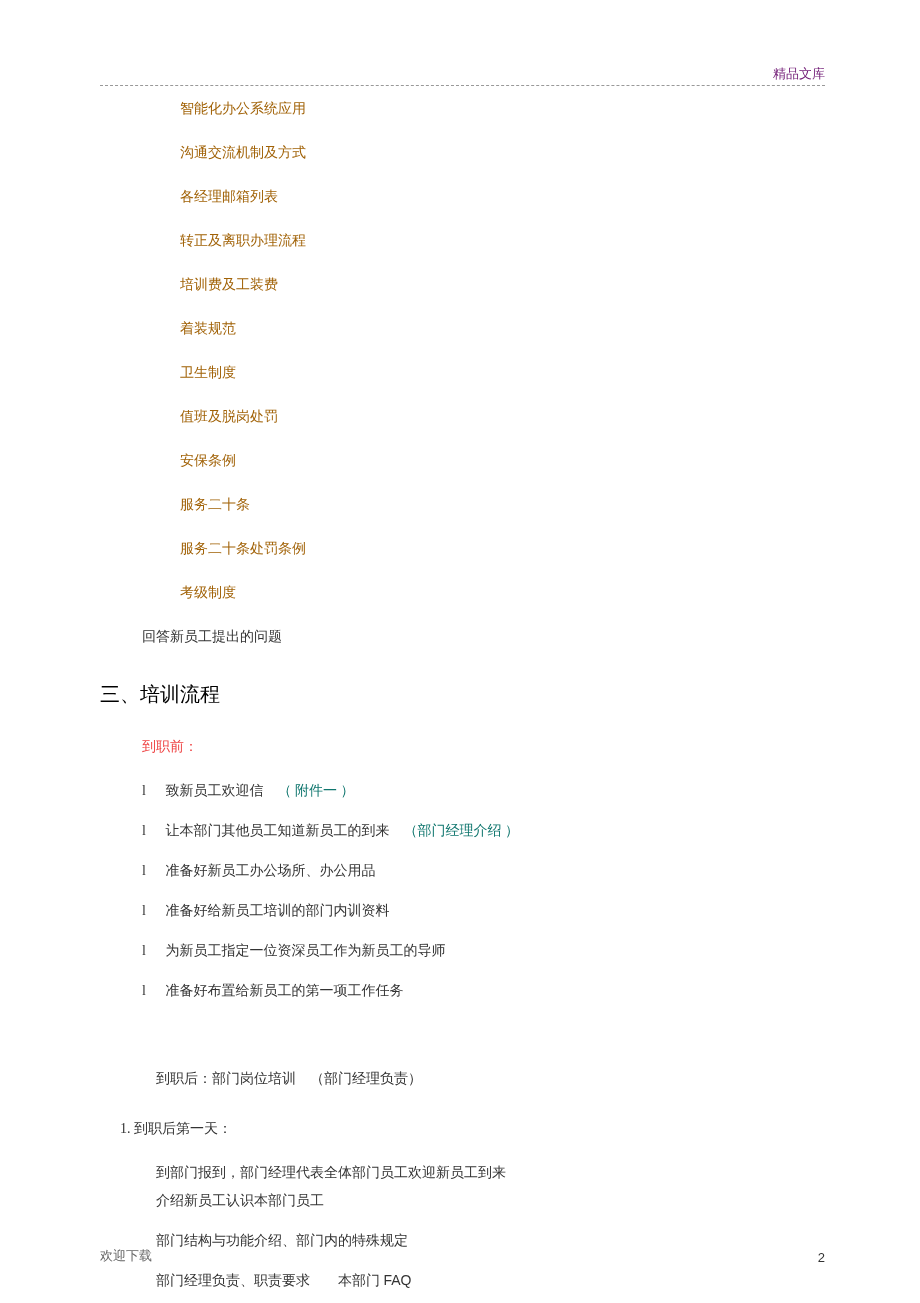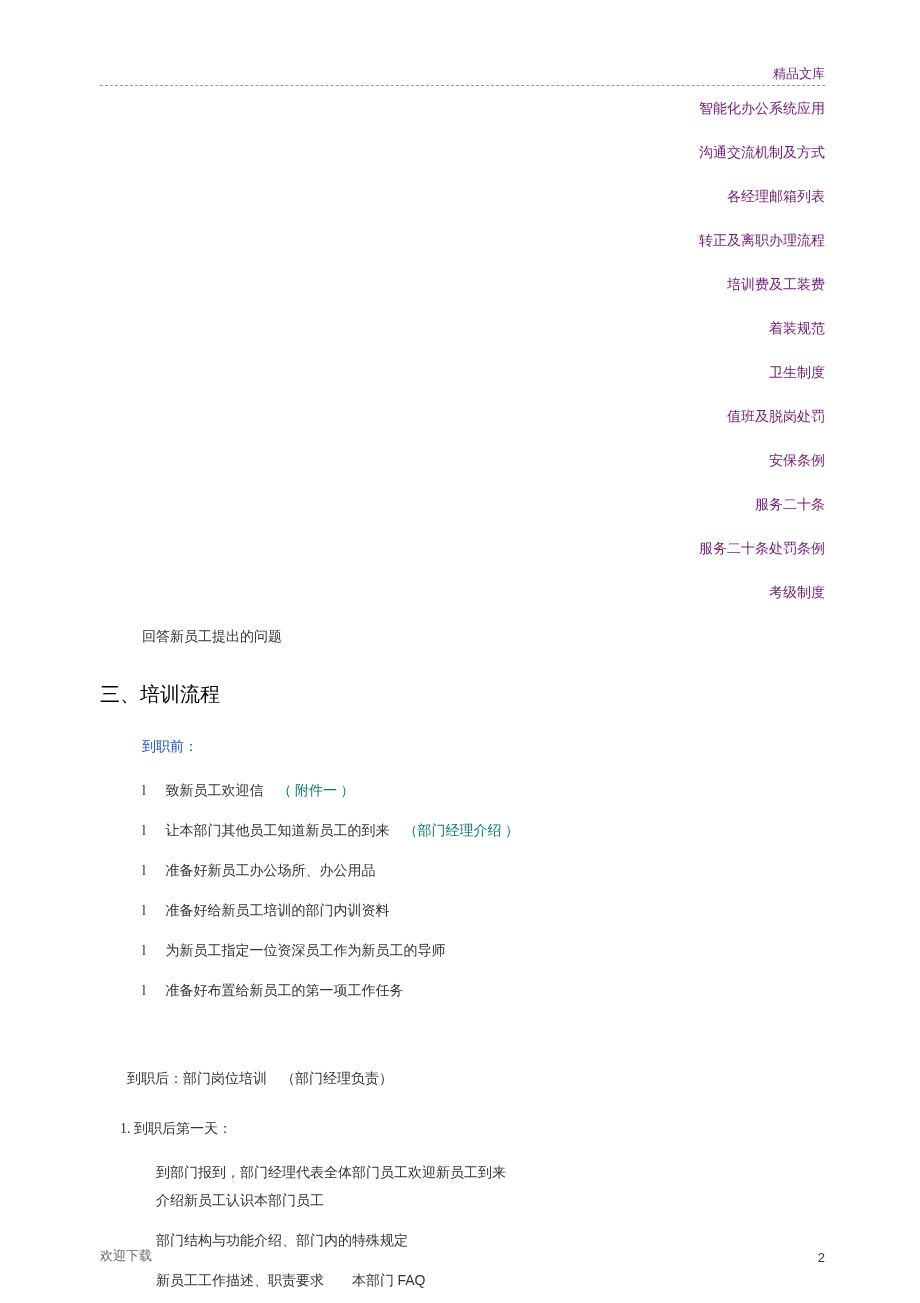--- a/index.html
+++ b/index.html
@@ -33,58 +33,57 @@
     .content {
       position: absolute;
       top: 100px;
       left: 100px;
       right: 95px;
     }
     .list-item {
       font-size: 14px;
       margin-left: 80px;
       margin-bottom: 26px;
-      color: #701a75;
-      text-align: right;
+      color: #a16207;
     }
     .sub-item {
       font-size: 14px;
       margin-left: 42px;
       margin-bottom: 26px;
       color: #333;
     }
     .section-heading {
       font-size: 20px;
       font-weight: normal;
       margin-top: 35px;
       margin-bottom: 30px;
       color: #000000;
     }
     .sub-heading {
       font-size: 14px;
       margin-left: 42px;
       margin-bottom: 26px;
-      color: #1d4ed8;
+      color: #ef4444;
     }
     .bullet-item {
       font-size: 14px;
       margin-left: 42px;
       margin-bottom: 22px;
       color: #333;
     }
     .bullet-prefix {
       display: inline-block;
       width: 20px;
     }
     .paren {
       color: #0f766e;
     }
     .after-section {
       font-size: 14px;
-      margin-left: 27px;
+      margin-left: 56px;
       margin-top: 70px;
       margin-bottom: 30px;
     }
     .numbered-heading {
       font-size: 14px;
       margin-left: 20px;
       margin-top: 32px;
       margin-bottom: 26px;
     }
     .indent-item {
@@ -169,18 +168,18 @@
   <div class="after-section">
     <span>到职后：部门岗位培训</span>&nbsp;&nbsp;&nbsp;&nbsp;<span>（部门经理负责）</span>
   </div>
 
   <div class="numbered-heading">1. 到职后第一天：</div>
 
   <div class="indent-item">到部门报到，部门经理代表全体部门员工欢迎新员工到来</div>
   <div class="indent-item2">介绍新员工认识本部门员工</div>
   <div class="indent-item2">部门结构与功能介绍、部门内的特殊规定</div>
   <div class="indent-item2">
-    <span>新员工工作描述、职责要求</span>&nbsp;&nbsp;&nbsp;&nbsp;&nbsp;&nbsp;&nbsp;&nbsp;<span>本部门</span> <span class="faq">FAQ</span>
+    <span>部门经理负责、职责要求</span>&nbsp;&nbsp;&nbsp;&nbsp;&nbsp;&nbsp;&nbsp;&nbsp;<span>本部门</span> <span class="faq">FAQ</span>
   </div>
 </div>
 
 <div class="footer-left">欢迎下载</div>
 <div class="footer-right">2</div>
 
 </body></html>

